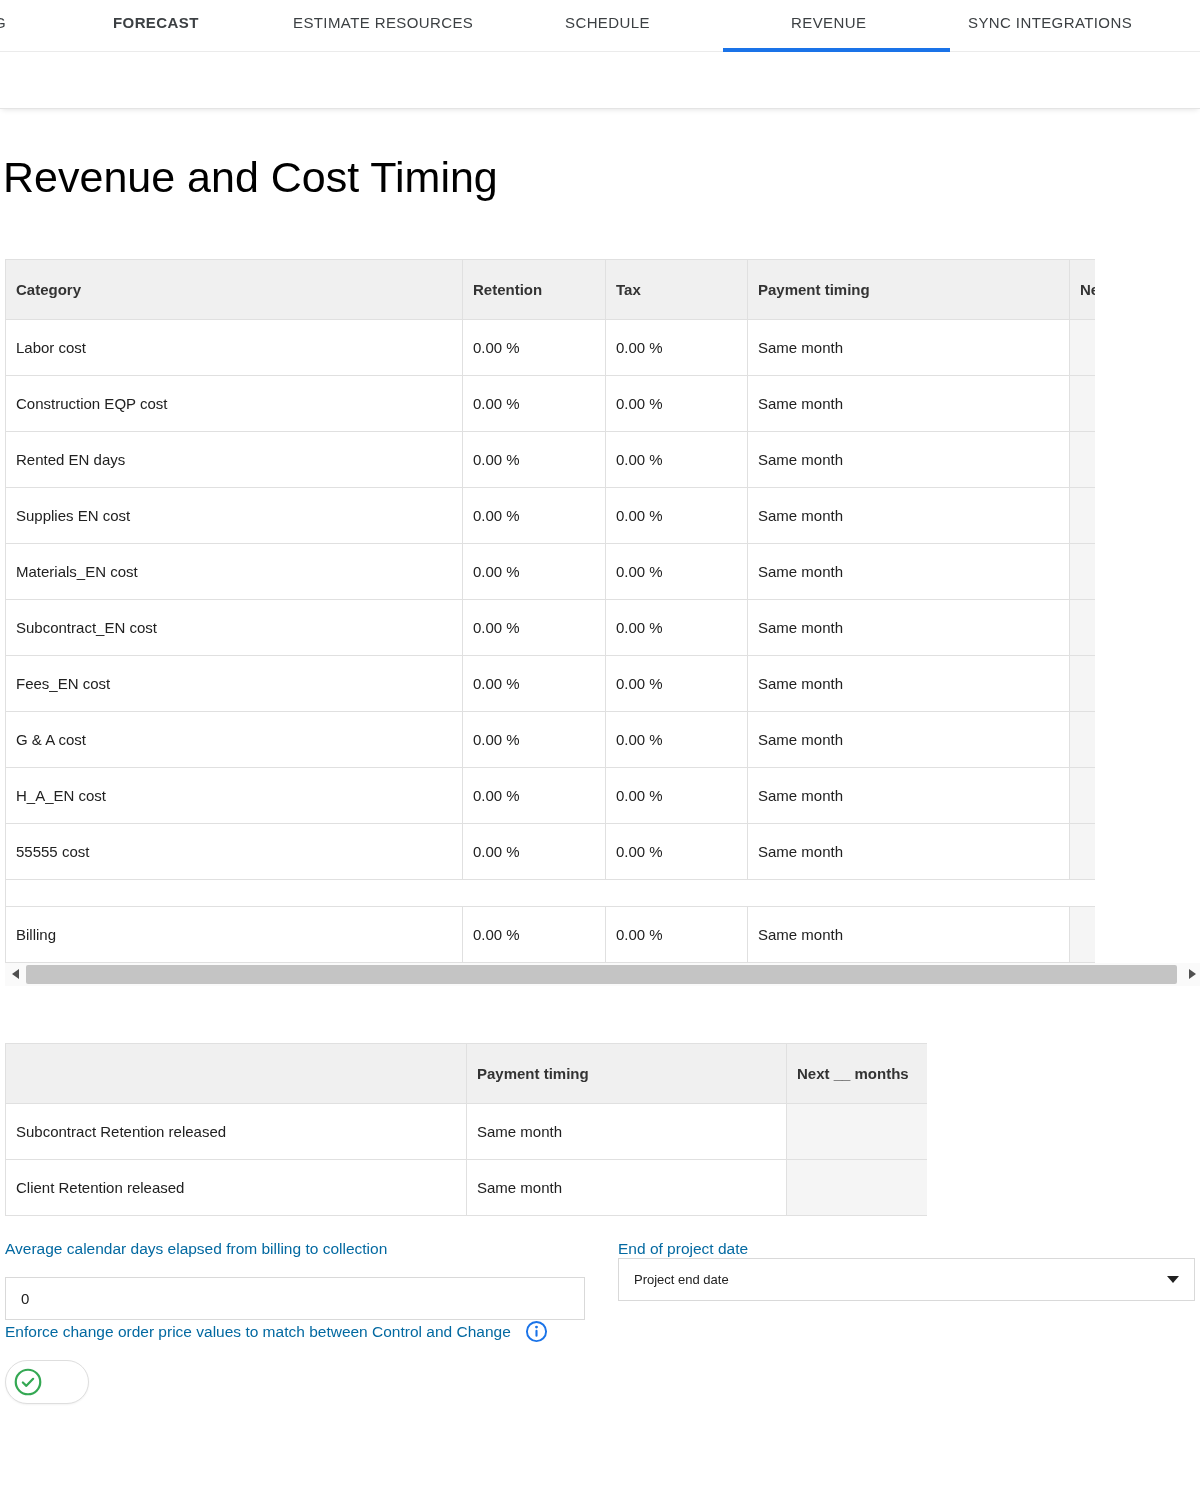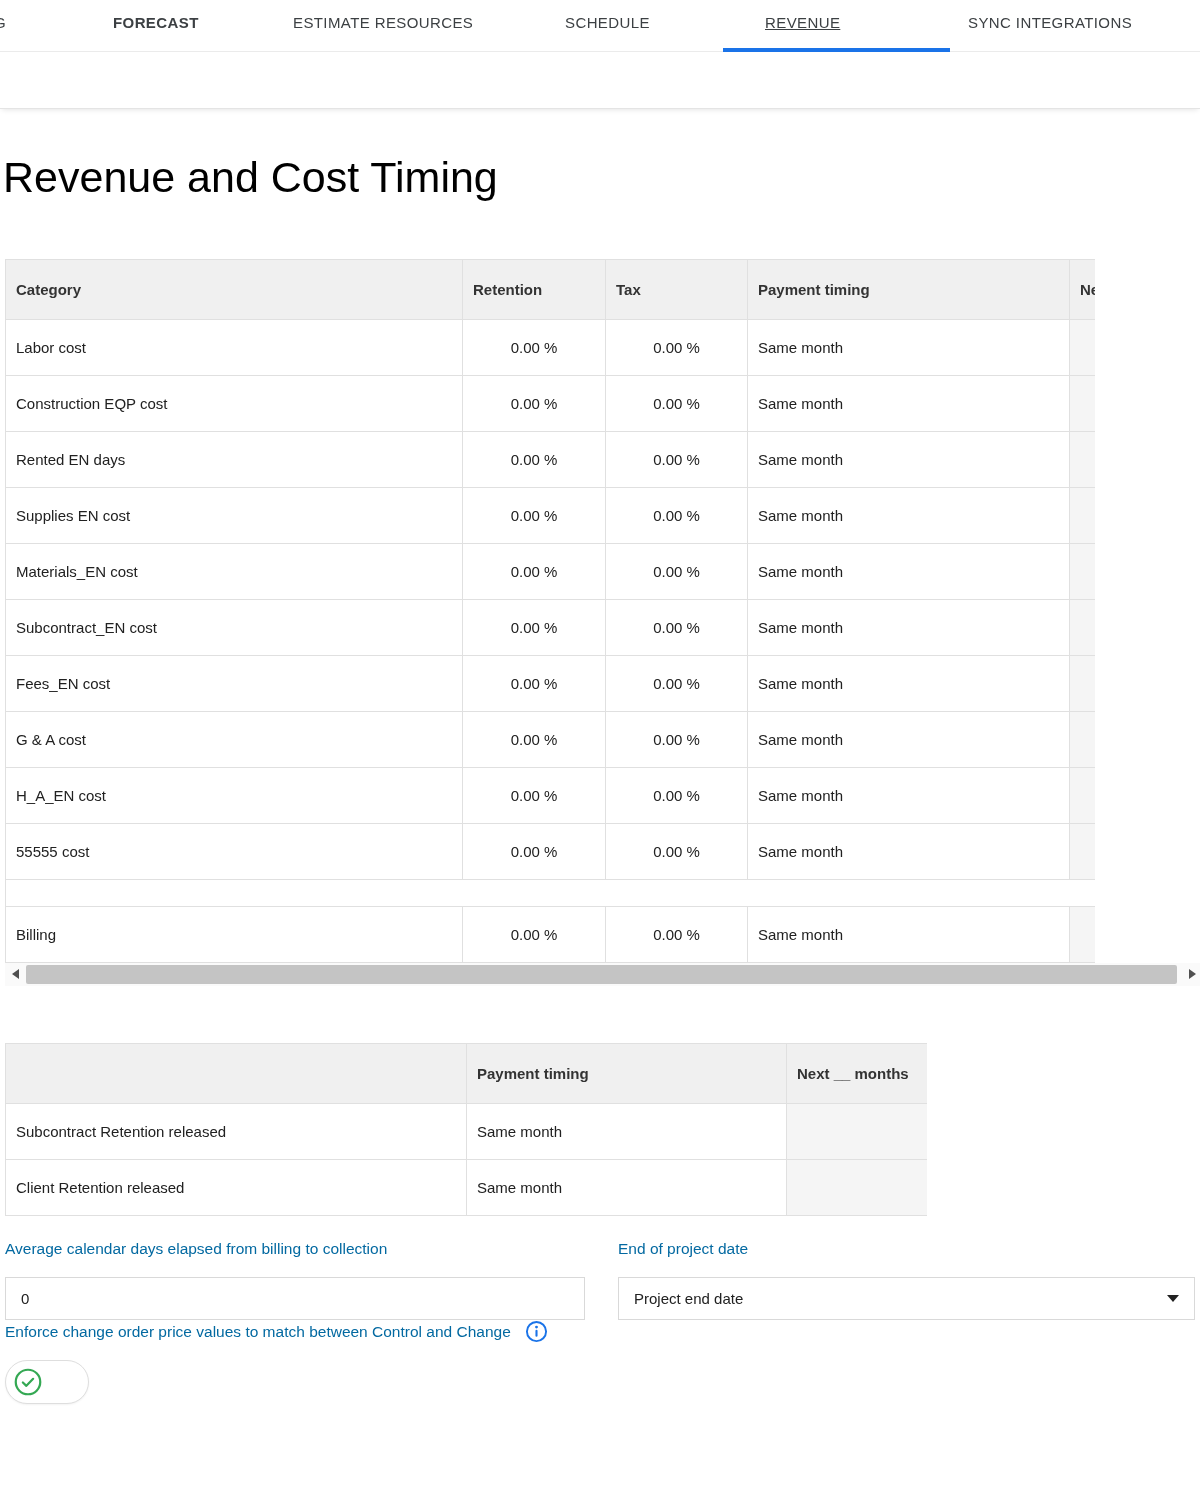--- a/index.html
+++ b/index.html
@@ -12,64 +12,64 @@
   
   .tabbar { position:relative; height:52px; border-bottom:1px solid #ebebeb; background:#fff; }
   .tab {
     position:absolute; top:14px; font-size:15px; letter-spacing:.4px;
     color:#3c4043; cursor:pointer; white-space:nowrap;
   }
   .tab-0 { left:-6px; }
   .tab-1 { left:113px;font-weight:bold; }
   .tab-2 { left:293px; }
   .tab-3 { left:565px; }
-  .tab-4 { left:765px;text-decoration:underline; }
+  .tab-4 { left:791px; }
   .tab-5 { left:968px; }
   .tab-indicator { position:absolute; left:723px; width:227px; height:4px; bottom:-1px; background:#1a73e8; }
 
   .subheader { height:57px; background:#fff; border-bottom:1px solid #e4e4e4;
                box-shadow:0 3px 5px -2px rgba(0,0,0,.10); }
 
   
   .content { padding-left:5px; }
   h1.page-title { margin:46px 0 0 -2px; font-size:43px; font-weight:400; color:#000000; line-height:44px; }
 
   
   .t1-wrap { margin-top:60px; width:1090px; overflow:hidden; }
   .t2-wrap { margin-top:57px; width:922px; height:176px; overflow:hidden; }
   table { border-collapse:collapse; table-layout:fixed; }
   table.t1 { width:1300px; }
   table.t2 { width:922px; }
   th, td { border:1px solid #e0e0e0; font-size:15px; vertical-align:middle; padding:0 10px; }
   th { height:60px; background:#f0f0f0; text-align:left; font-weight:700; color:#333; }
   td { height:56px; color:#212121; }
-  td.num { text-align:center; }
+  td.num { text-align:left; }
   td.dis { background:#f5f5f5; }
   tr.spacer td { height:27px; }
 
   
   .hscroll { position:relative; width:1197px; height:23px; background:#fafafa; }
   .hs-thumb { position:absolute; left:21px; top:2px; width:1151px; height:19px; background:#c4c4c4; border-radius:2px; cursor:pointer; }
   .hs-arrow { position:absolute; top:6px; width:0; height:0; cursor:pointer; }
   .hs-left  { left:7px;  border-top:5.5px solid transparent; border-bottom:5.5px solid transparent; border-right:7px solid #505050; }
   .hs-right { right:6px; border-top:5.5px solid transparent; border-bottom:5.5px solid transparent; border-left:7px solid #505050; }
 
   
   .form-row { margin-top:21px; display:flex; gap:33px; width:1190px; }
   .form-col-left { width:580px; }
   .form-col-right { flex:1; }
   .field-label { font-size:15.5px; color:#0369a1; }
   input.text-field {
     margin-top:19px; width:100%; height:43px; border:1px solid #d9d9d9; background:#fff;
     font-family:"Liberation Sans", sans-serif; font-size:15px; color:#212121; padding:0 15px; outline:none;
   }
   .select-box {
-    margin-top:19px; height:43px; border:1px solid #d9d9d9; background:#fff;
+    height:43px; border:1px solid #d9d9d9; background:#fff;
     display:flex; align-items:center; justify-content:space-between; padding:0 15px;
-    font-size:15px; color:#212121; cursor:pointer;gap:11px;
+    font-size:13px; color:#212121; cursor:pointer;gap:11px;
   }
   .dd-arrow { width:0; height:0; border-left:6px solid transparent; border-right:6px solid transparent; border-top:7px solid #212121; }
 
   
   .enforce-row { display:flex; align-items:center; gap:14px; }
   .info-icon { display:inline-block; width:23px; height:23px; cursor:pointer; }
   .toggle {
     margin-top:17px; width:84px; height:44px; border:1px solid #dedede; border-radius:22px;
     background:#fff; box-shadow:0 1px 2px rgba(0,0,0,.05); display:flex; align-items:center; cursor:pointer;
   }

